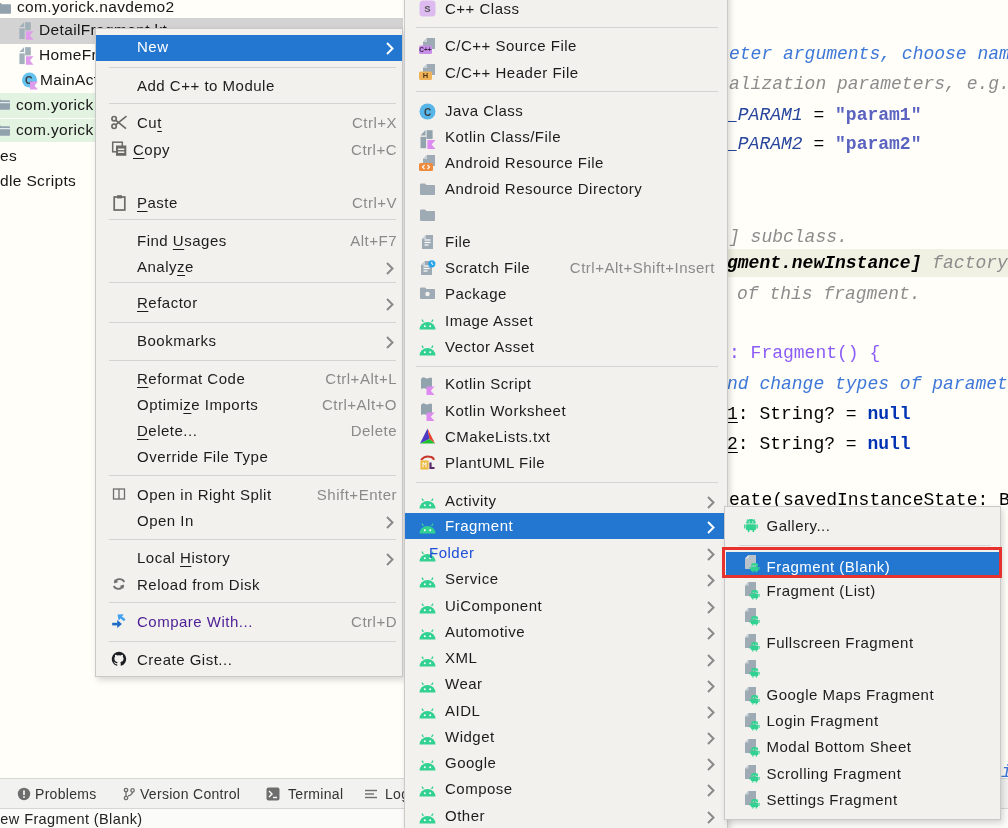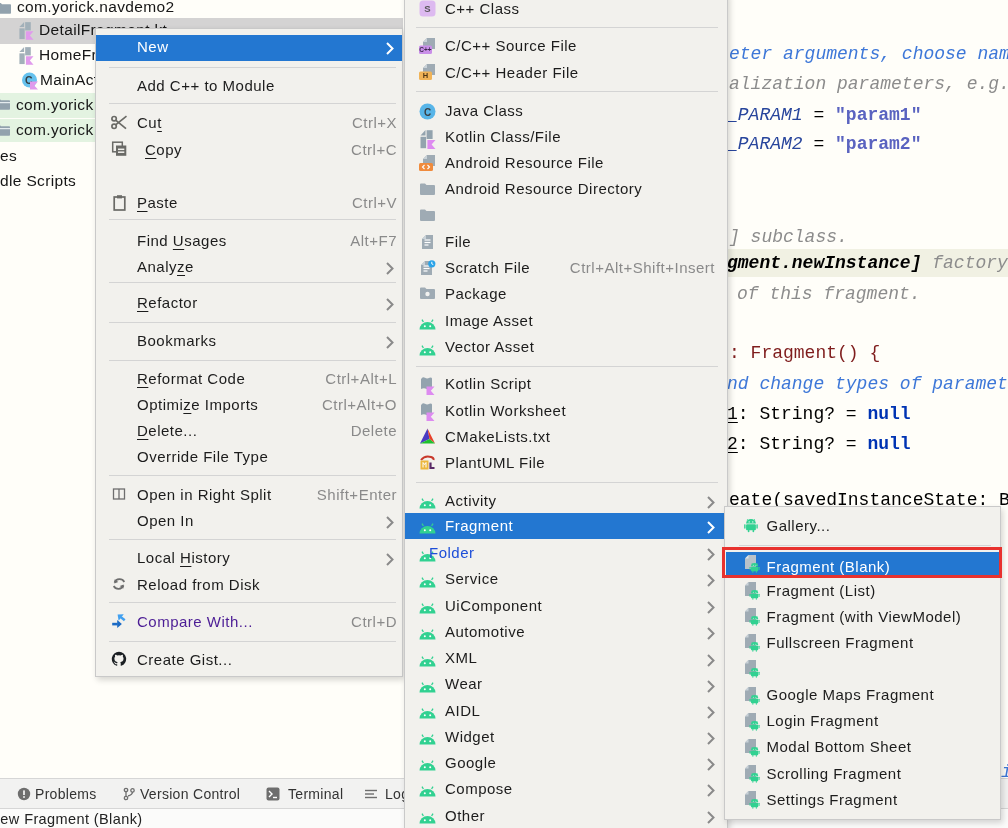--- a/index.html
+++ b/index.html
@@ -1,21 +1,21 @@
 <!DOCTYPE html>
 <html><head><meta charset="utf-8"><style>html,body{margin:0;padding:0}body{width:1008px;height:828px;position:relative;overflow:hidden;background:#fffef9;font-family:"Liberation Sans",sans-serif;-webkit-font-smoothing:antialiased}.r{position:absolute;white-space:pre}u{text-decoration-thickness:1px;text-underline-offset:2.5px}.mono{font-family:"Liberation Mono",monospace;font-size:18px;white-space:pre}.mi{font-size:15px;letter-spacing:0.5px;line-height:21px}</style></head><body>
 <div style="position:absolute;left:728px;top:249px;width:280px;height:28px;background:#f1f1e3"></div>
 <div class="r mono" style="left:729px;top:42px;line-height:24px"><i style="color:#3d77d8">eter arguments, choose nam</i></div>
 <div class="r mono" style="left:729px;top:72px;line-height:24px"><i style="color:#8c8c8c">alization parameters, e.g.</i></div>
 <div class="r mono" style="left:727px;top:103px;line-height:24px"><i style="color:#28459c">_PARAM1</i> <span style="color:#000">=</span> <b style="color:#5a63c0">"param1"</b></div>
 <div class="r mono" style="left:727px;top:132px;line-height:24px"><i style="color:#28459c">_PARAM2</i> <span style="color:#000">=</span> <b style="color:#5a63c0">"param2"</b></div>
 <div class="r mono" style="left:729px;top:225px;line-height:24px"><i style="color:#8c8c8c">] subclass.</i></div>
 <div class="r mono" style="left:727px;top:251px;line-height:24px"><b><i style="color:#000">gment.newInstance]</i></b><i style="color:#8c8c8c"> factory</i></div>
 <div class="r mono" style="left:737px;top:282px;line-height:24px"><i style="color:#8c8c8c">of this fragment.</i></div>
-<div class="r mono" style="left:729px;top:341px;line-height:24px"><span style="color:#7f1d1d">: Fragment() {</span></div>
+<div class="r mono" style="left:729px;top:341px;line-height:24px"><span style="color:#8b5cf6">: Fragment() {</span></div>
 <div class="r mono" style="left:727px;top:372px;line-height:24px"><i style="color:#3d77d8">nd change types of paramet</i></div>
 <div class="r mono" style="left:727px;top:402px;line-height:24px"><span style="color:#000"><u>1</u>: String? = </span><b style="color:#0033b3">null</b></div>
 <div class="r mono" style="left:727px;top:432px;line-height:24px"><span style="color:#000"><u>2</u>: String? = </span><b style="color:#0033b3">null</b></div>
 <div class="r mono" style="left:729px;top:488px;line-height:24px"><span style="color:#000">eate(savedInstanceState: B</span></div>
 <div class="r mono" style="left:1001px;top:760px;line-height:24px"><i style="color:#3d77d8">i</i></div>
 <div style="position:absolute;left:0;top:18px;width:403px;height:25.5px;background:#d4d3d3"></div>
 <div style="position:absolute;left:0;top:93px;width:403px;height:25px;background:#e3f3e1"></div>
 <div style="position:absolute;left:0;top:118.5px;width:403px;height:23px;background:#e3f3e1"></div>
 <div style="position:absolute;left:-4px;top:1px;width:16px;height:13px"><svg width="16" height="13" viewBox="0 0 16 13">
       <path d="M0 1.8 Q0 1 .8 1 H4.8 L6 2.3 H14.2 Q15 2.3 15 3.1 V11 Q15 11.8 14.2 11.8 H.8 Q0 11.8 0 11 Z" fill="#92a2ad"></path>
@@ -102,21 +102,21 @@
 <div class="r mi" style="left:41px;top:83.0px;color:#1c1c1c">Cu<u>t</u></div>
 <div class="r mi" style="right:5px;top:83.0px;color:#8a8a8a">Ctrl+X</div>
 <div style="position:absolute;left:15px;top:85.0px;width:17px;height:17px"><svg width="17" height="17" viewBox="0 0 17 17">
         <g stroke="#6a6a66" stroke-width="1.7" fill="none">
           <line x1="4.6" y1="6.2" x2="15" y2="14.6"></line>
           <line x1="4.6" y1="10.8" x2="15.5" y2="2.2"></line>
           <circle cx="3.1" cy="4.7" r="2.2"></circle>
           <circle cx="3.1" cy="12.3" r="2.2"></circle>
         </g>
       </svg></div>
-<div class="r mi" style="left:49px;top:109.5px;color:#1c1c1c"><u>C</u>opy</div>
+<div class="r mi" style="left:37px;top:109.5px;color:#1c1c1c"><u>C</u>opy</div>
 <div class="r mi" style="right:5px;top:109.5px;color:#8a8a8a">Ctrl+C</div>
 <div style="position:absolute;left:15px;top:111.5px;width:17px;height:17px"><svg width="17" height="17" viewBox="0 0 17 17">
         <rect x="1.7" y="1.2" width="9.6" height="9.6" fill="none" stroke="#6a6a66" stroke-width="1.5"></rect>
         <rect x="5" y="4.5" width="10.3" height="10.3" fill="#6a6a66"></rect>
         <g stroke="#f2f1ed" stroke-width="1.5">
           <line x1="7" y1="8.3" x2="13.3" y2="8.3"></line>
           <line x1="7" y1="11.2" x2="13.3" y2="11.2"></line>
         </g>
       </svg></div>
 <div class="r mi" style="left:41px;top:163.0px;color:#1c1c1c"><u>P</u>aste</div>
@@ -521,21 +521,20 @@
           <line x1="12" y1="1.8" x2="13" y2="0.3" stroke="#31d191" stroke-width="1.1"></line>
           <circle cx="6.3" cy="3.6" r="0.8" fill="#fff"></circle>
           <circle cx="10.7" cy="3.6" r="0.8" fill="#fff"></circle>
           <rect x="2.5" y="6.3" width="12" height="7.5" rx="1.2" fill="#31d191"></rect>
           <rect x="0.2" y="6.3" width="1.7" height="5.5" rx="0.85" fill="#31d191"></rect>
           <rect x="15.1" y="6.3" width="1.7" height="5.5" rx="0.85" fill="#31d191"></rect>
           <rect x="4.6" y="13.2" width="2" height="3" rx="1" fill="#31d191"></rect>
           <rect x="10.4" y="13.2" width="2" height="3" rx="1" fill="#31d191"></rect>
         </g>
       </svg></div>
-<div class="r mi" style="left:42px;top:99.1px;color:#1c1c1c">Fragment (with ViewModel)</div>
 <div style="position:absolute;left:18px;top:127.70000000000005px;width:17px;height:18px"><svg width="17" height="18" viewBox="0 0 17 18">
         <path d="M5.5 0 H13 V14 H2 V3.5 Z" fill="#9fabb4"></path>
         <path d="M5.5 0 V3.5 H2 Z" fill="#c9d2d8"></path>
         <g transform="translate(6.5,8) scale(0.6)">
           <path d="M2.5 5.5 a6 5.5 0 0 1 12 0 Z" fill="#31d191"></path>
           <line x1="5" y1="1.8" x2="4" y2="0.3" stroke="#31d191" stroke-width="1.1"></line>
           <line x1="12" y1="1.8" x2="13" y2="0.3" stroke="#31d191" stroke-width="1.1"></line>
           <circle cx="6.3" cy="3.6" r="0.8" fill="#fff"></circle>
           <circle cx="10.7" cy="3.6" r="0.8" fill="#fff"></circle>
           <rect x="2.5" y="6.3" width="12" height="7.5" rx="1.2" fill="#31d191"></rect>

